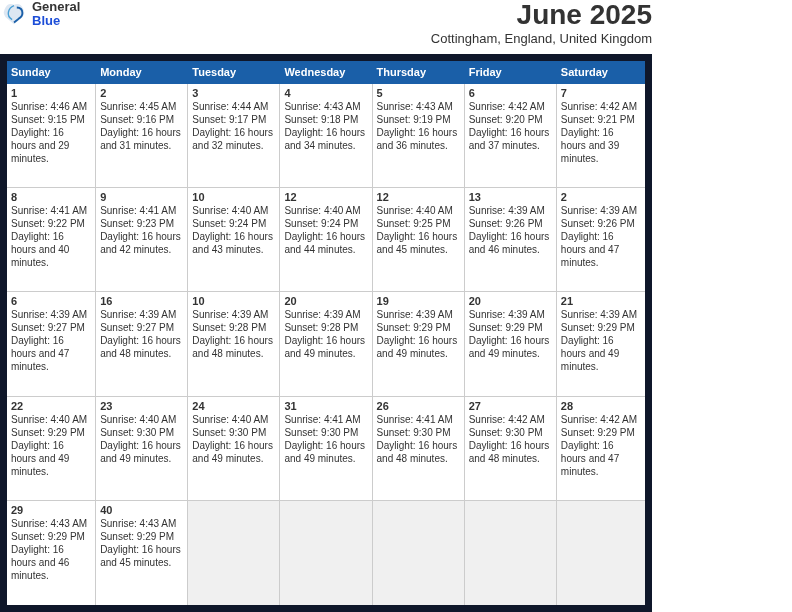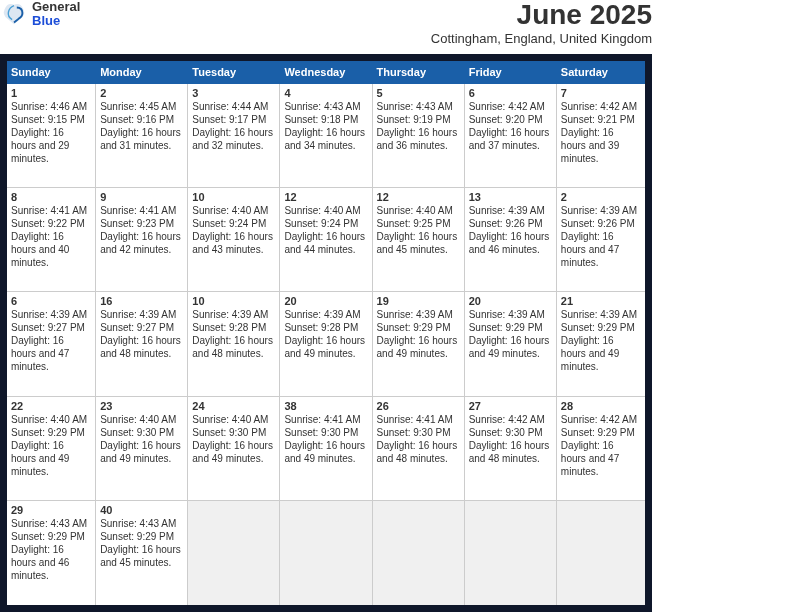--- a/index.html
+++ b/index.html
@@ -228,21 +228,21 @@
           </td>
           <td class="row-shade">
             <span class="day-number">23</span>
             <div class="day-info">Sunrise: 4:40 AM<br>Sunset: 9:30 PM<br>Daylight: 16 hours and 49 minutes.</div>
           </td>
           <td class="row-shade">
             <span class="day-number">24</span>
             <div class="day-info">Sunrise: 4:40 AM<br>Sunset: 9:30 PM<br>Daylight: 16 hours and 49 minutes.</div>
           </td>
           <td class="row-shade">
-            <span class="day-number">38</span>
+            <span class="day-number">31</span>
             <div class="day-info">Sunrise: 4:41 AM<br>Sunset: 9:30 PM<br>Daylight: 16 hours and 49 minutes.</div>
           </td>
           <td class="row-shade">
             <span class="day-number">26</span>
             <div class="day-info">Sunrise: 4:41 AM<br>Sunset: 9:30 PM<br>Daylight: 16 hours and 48 minutes.</div>
           </td>
           <td class="row-shade">
             <span class="day-number">27</span>
             <div class="day-info">Sunrise: 4:42 AM<br>Sunset: 9:30 PM<br>Daylight: 16 hours and 48 minutes.</div>
           </td>

